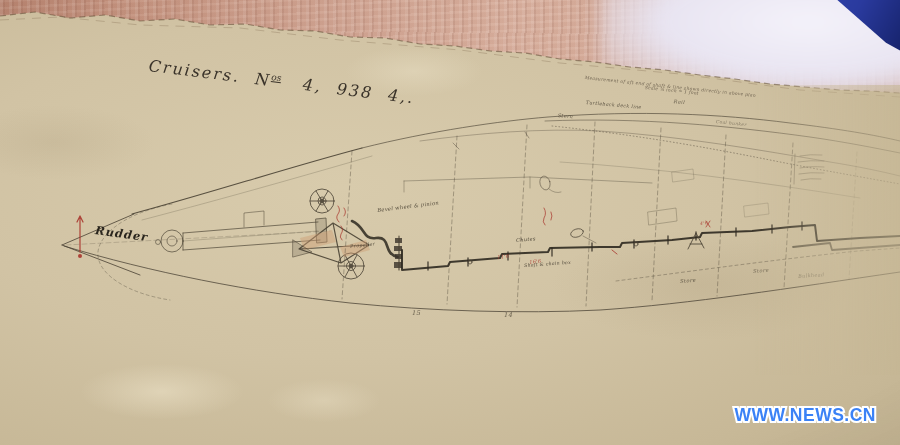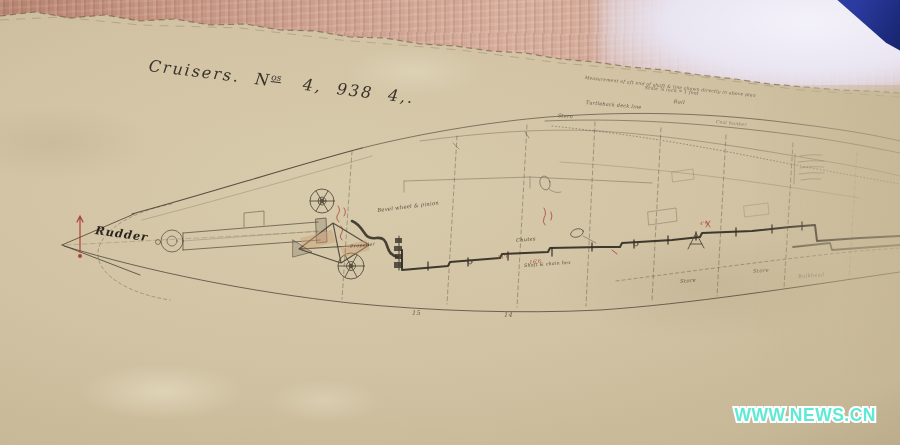--- a/index.html
+++ b/index.html
@@ -69,21 +69,21 @@
                   rgba(201,186,153,.45) 55%, rgba(197,182,148,.62) 100%);
        pointer-events:none;}
 
   .vignette{position:absolute;inset:0;pointer-events:none;
        background:radial-gradient(135% 135% at 42% 38%, rgba(0,0,0,0) 55%,
                   rgba(66,47,24,.12) 86%, rgba(66,47,24,.22) 100%);}
 
   
   .watermark{position:absolute;right:24px;bottom:19px;
        font-family:"Liberation Sans",sans-serif;font-weight:700;
-       font-size:17.5px;letter-spacing:.5px;color:#5eead4;
+       font-size:17.5px;letter-spacing:.5px;color:#3b82f6;
        -webkit-text-stroke:4px #ffffff;paint-order:stroke fill;
        text-shadow:0 0 2px #fff;}
 </style>
 </head>
 <body>
 
 <div class="scene">
 
   <div class="wood"></div>
   <div class="white-sheet"></div>

